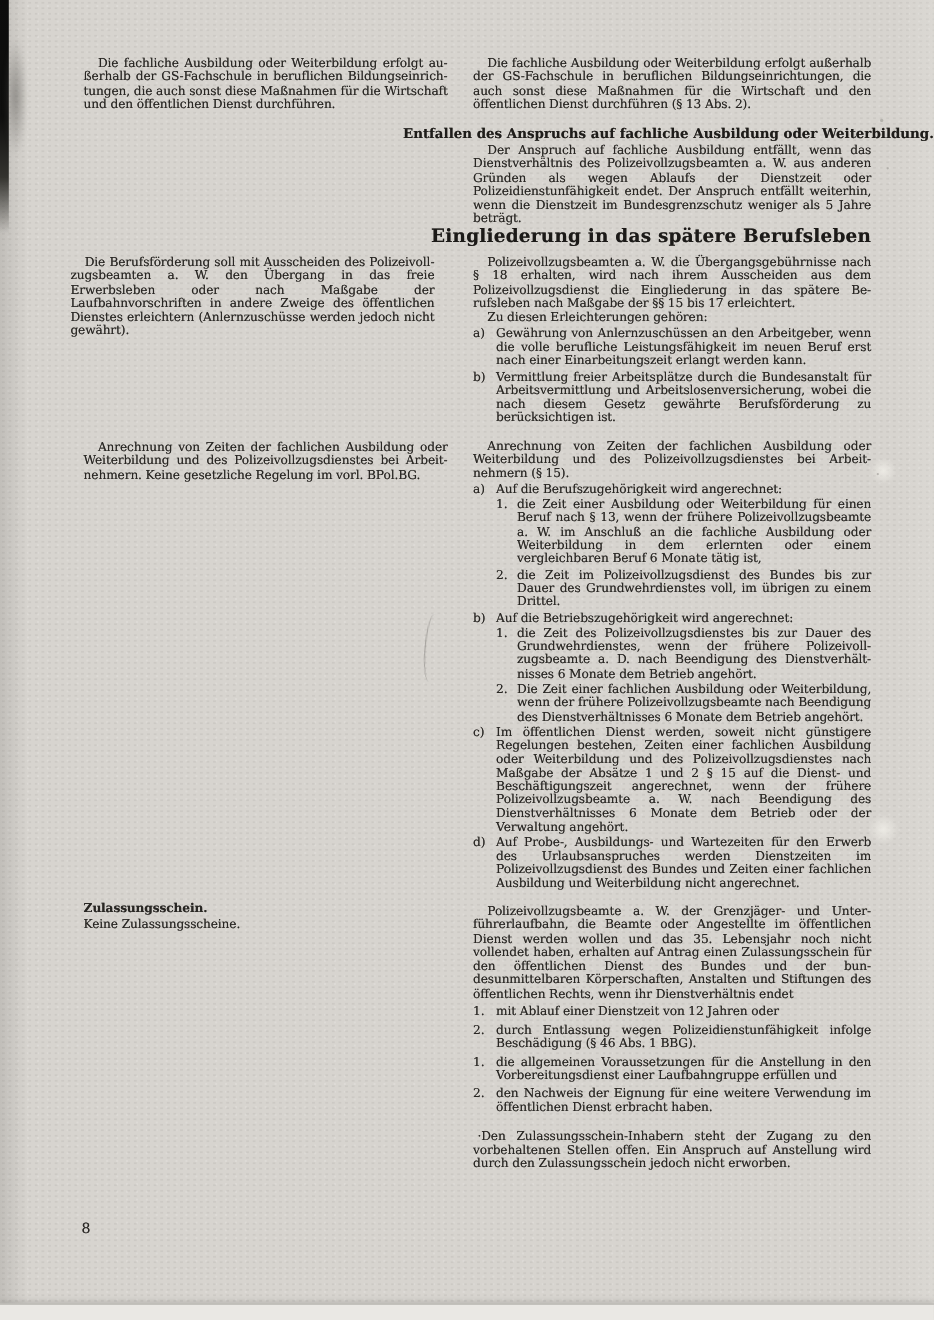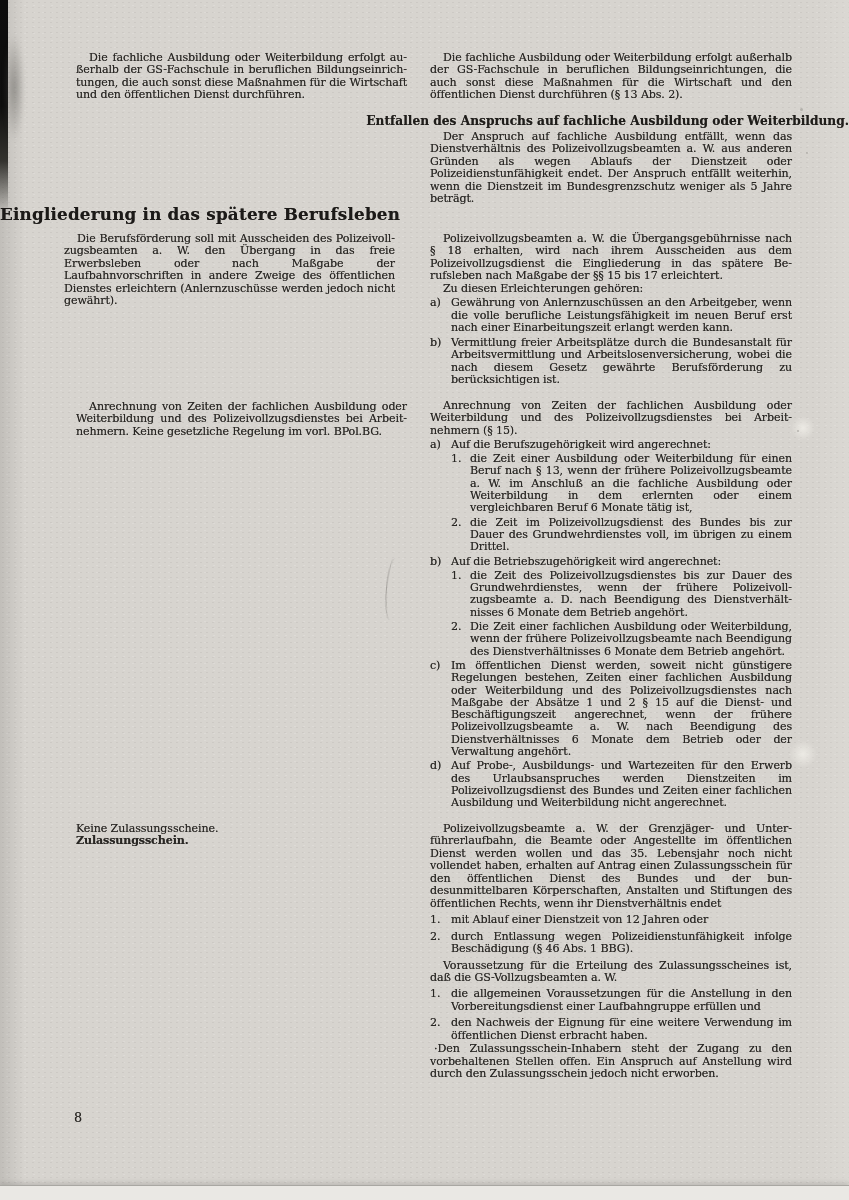--- a/index.html
+++ b/index.html
@@ -35,23 +35,24 @@
   .li .txt{flex:1;min-width:0;}
   .li.sub .lab{flex:0 0 19px;}
   .li.sub{margin-top:2px;}
   .bold{font-weight:bold;}
   .h1{
     position:absolute;left:0;width:849px;text-align:right;
     font-weight:bold;font-size:12.2px;line-height:13px;letter-spacing:0;
     color:#1f1d1a;
   }
   .h2{
-    position:absolute;left:0;width:755px;text-align:left;
+    position:absolute;left:0;width:755px;text-align:right;
     font-weight:bold;font-size:16.8px;line-height:19px;letter-spacing:0.2px;
     color:#1c1a18;
+    padding-left:37px;
   }
   .tight{line-height:12.3px;}
   .pagenum{position:absolute;font-size:12.8px;color:#2a2825;}
   
   .edge-black{
     position:absolute;left:0;top:0;width:8px;height:212px;
     background:linear-gradient(180deg,#0c0c0c 0%,#0f0f0e 50%,#34332f 76%,rgba(80,79,75,0) 100%);
     filter:blur(0.7px);
   }
   .edge-smudge{
@@ -158,43 +159,42 @@
       <span class="lab">c)</span>
       <span class="txt para">Im öffentlichen Dienst werden, soweit nicht günstigere Regelungen bestehen, Zeiten einer fachlichen Ausbil­dung oder Weiterbildung und des Polizeivollzugsdien­stes nach Maßgabe der Absätze 1 und 2 § 15 auf die Dienst- und Beschäftigungszeit angerechnet, wenn der frühere Polizeivollzugsbeamte a. W. nach Beendigung des Dienstverhältnisses 6 Monate dem Betrieb oder der Verwaltung angehört.</span>
     </div>
     <div class="li">
       <span class="lab">d)</span>
       <span class="txt para">Auf Probe-, Ausbildungs- und Wartezeiten für den Er­werb des Urlaubsanspruches werden Dienstzeiten im Polizeivollzugsdienst des Bundes und Zeiten einer fach­lichen Ausbildung und Weiterbildung nicht angerechnet.</span>
     </div>
   </div>
 
   <div class="block abs" style="top:820px;left:76px;width:331px">
+    <p class="plain bold">Zulassungsschein.</p>
     <p class="plain" style="margin-top:3px">Keine Zulassungsscheine.</p>
-    <p class="plain bold">Zulassungsschein.</p>
   </div>
 
   <div class="block abs" style="top:820px;left:430px;width:362px">
     <p class="para ind" style="margin-top:3px">Polizeivollzugsbeamte a. W. der Grenzjäger- und Unter­führerlaufbahn, die Beamte oder Angestellte im öffentlichen Dienst werden wollen und das 35. Lebensjahr noch nicht vollendet haben, erhalten auf Antrag einen Zulassungs­schein für den öffentlichen Dienst des Bundes und der bun­desunmittelbaren Körperschaften, Anstalten und Stiftungen des öffentlichen Rechts, wenn ihr Dienstverhältnis endet</p>
     <div class="li gap">
       <span class="lab">1.</span>
       <span class="txt para">mit Ablauf einer Dienstzeit von 12 Jahren oder</span>
     </div>
     <div class="li gap">
       <span class="lab">2.</span>
       <span class="txt para">durch Entlassung wegen Polizeidienstunfähigkeit in­folge Beschädigung (§ 46 Abs. 1 BBG).</span>
     </div>
-    <p class="para ind gap">Voraussetzung für die Erteilung des Zulassungsscheines ist, daß die GS-Vollzugsbeamten a. W.</p>
     <div class="li gap">
       <span class="lab">1.</span>
       <span class="txt para">die allgemeinen Voraussetzungen für die Anstellung in den Vorbereitungsdienst einer Laufbahngruppe erfüllen und</span>
     </div>
     <div class="li gap">
       <span class="lab">2.</span>
       <span class="txt para">den Nachweis der Eignung für eine weitere Verwendung im öffentlichen Dienst erbracht haben.</span>
     </div>
-    <p class="para ind-sm" style="margin-top:1px">·Den Zulassungsschein-Inhabern steht der Zugang zu den vorbehaltenen Stellen offen. Ein Anspruch auf Anstellung wird durch den Zulassungsschein jedoch nicht erworben.</p>
+    <p class="para ind-sm" style="margin-top:14px">·Den Zulassungsschein-Inhabern steht der Zugang zu den vorbehaltenen Stellen offen. Ein Anspruch auf Anstellung wird durch den Zulassungsschein jedoch nicht erworben.</p>
   </div>
 
   <div class="pagenum abs" style="top:1112px;left:74px">8</div>
 
   <div class="bottom-strip"></div>
 
 </div>
 
 </body></html>

